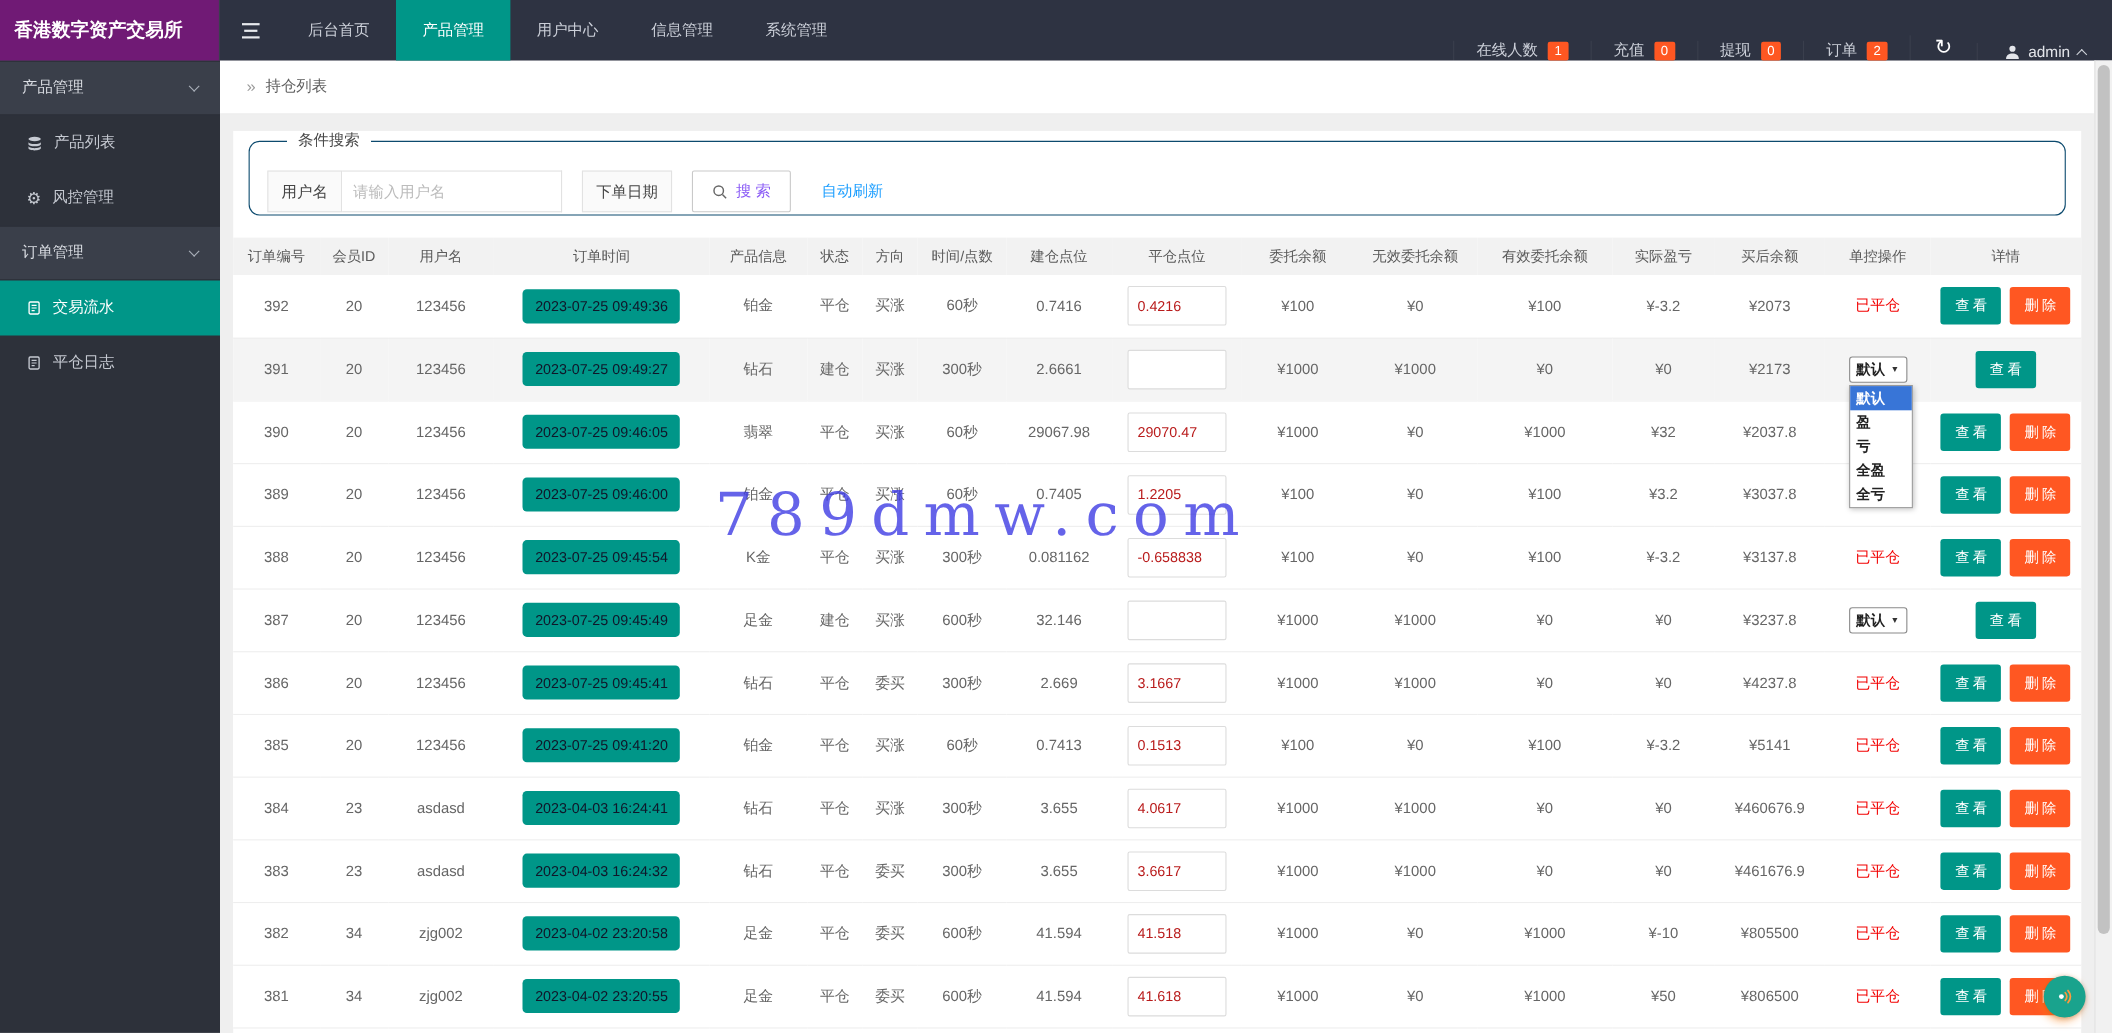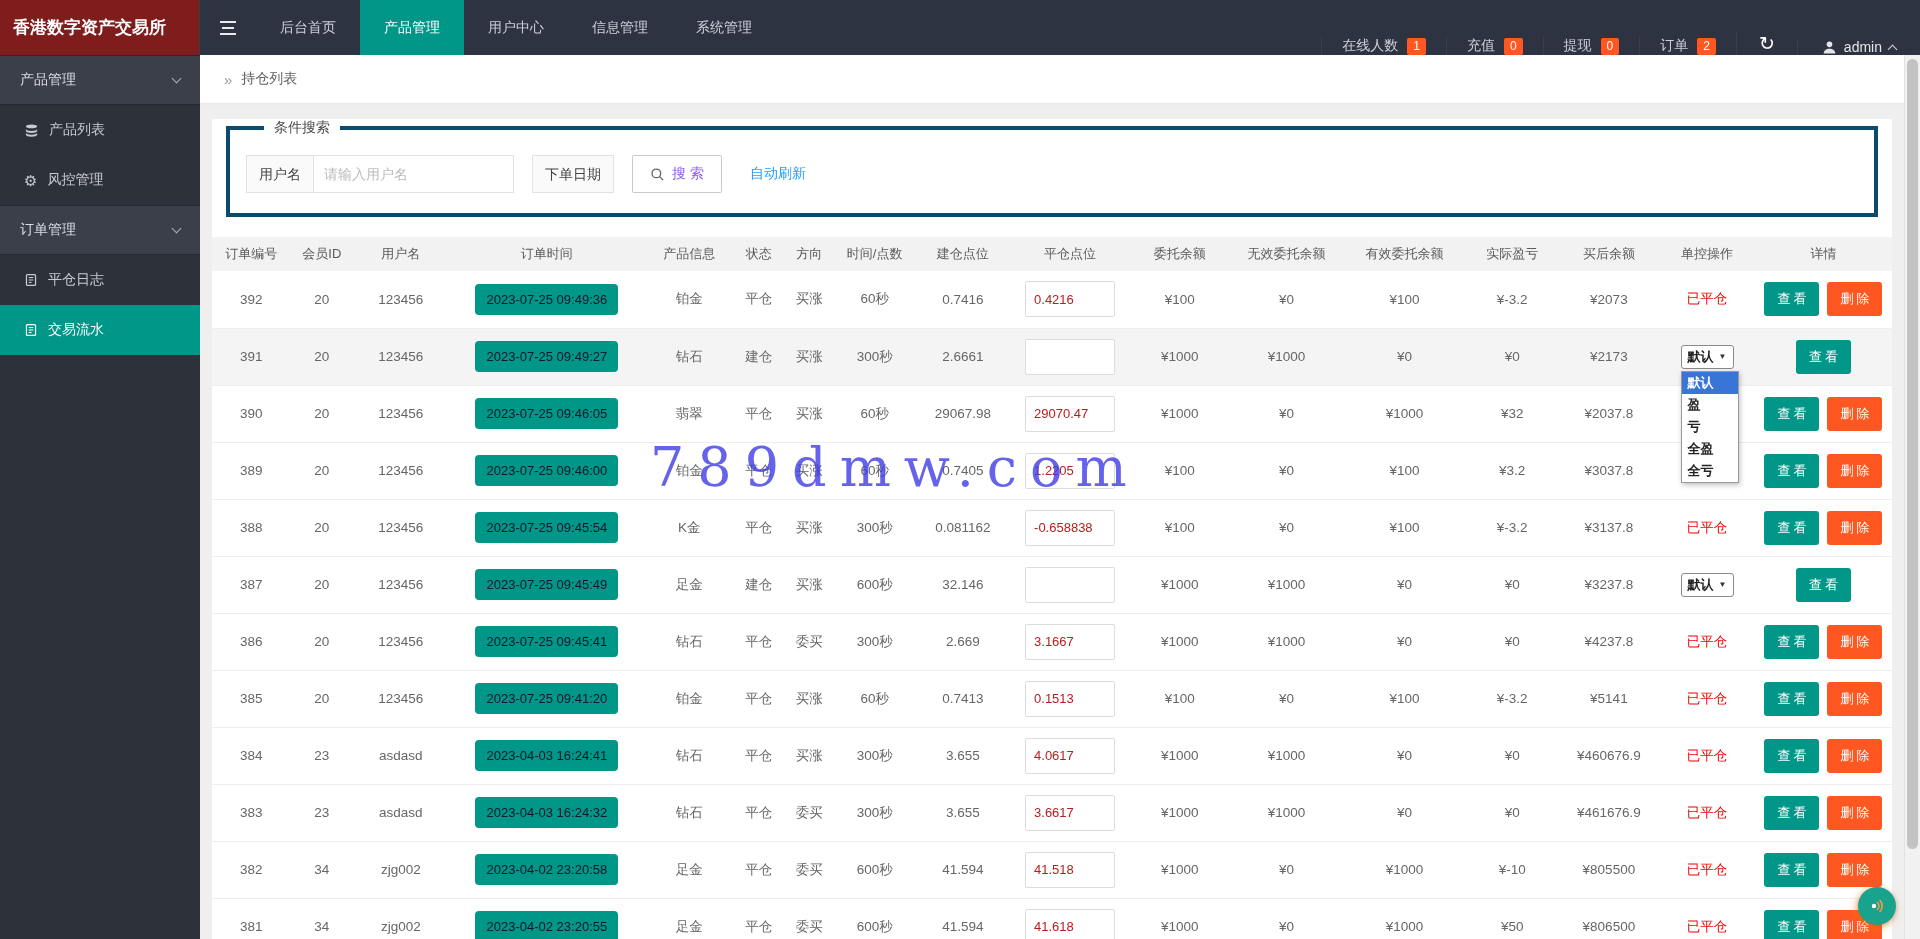--- a/index.html
+++ b/index.html
@@ -4,21 +4,21 @@
 <style>
   * { box-sizing: border-box; margin: 0; padding: 0; }
   html,body { width:1920px; height:939px; overflow:hidden; }
   body {
     position:relative; background:#efefef;
     font-family:"Liberation Sans","DejaVu Sans",sans-serif;
     font-size:14px; color:#333;
   }
   
   .topbar { position:absolute; top:0; left:0; right:0; height:55px; background:#2e3342; display:flex; align-items:stretch; z-index:60; }
-  .logo { width:200px; background:#7f1d1d; color:#fff; font-size:17px; font-weight:600; line-height:55px; padding-left:13px; border-right:1px solid #3a3f4c; white-space:nowrap; }
+  .logo { width:200px; background:#701a75; color:#fff; font-size:17px; font-weight:600; line-height:55px; padding-left:13px; border-right:1px solid #3a3f4c; white-space:nowrap; }
   .burger { width:56px; display:flex; flex-direction:column; justify-content:center; align-items:center; gap:4px; cursor:pointer; }
   .burger i { display:block; width:16px; height:2px; background:#e8eaee; }
   .burger i:nth-child(2){ width:12px; }
   .nav { display:flex; }
   .nav-item { line-height:55px; padding:0 24px; color:#ccd0d9; font-size:14px; cursor:pointer; }
   .nav-item.active { background:#009688; color:#fff; }
   .top-right { margin-left:auto; display:flex; align-items:flex-end; }
   .stat { display:flex; align-items:center; gap:9px; padding:0 20px; color:#ccd0d9; font-size:14px; border-left:1px solid rgba(255,255,255,.06); cursor:pointer; }
   .badge { background:#ff5722; color:#fff; font-size:12px; line-height:17px; padding:0 6px; border-radius:2px; }
   .refresh { display:flex; align-items:center; padding:0 22px; color:#fff; font-size:19px; border-left:1px solid rgba(255,255,255,.06); cursor:pointer; }
@@ -31,21 +31,21 @@
   .side-item { height:50px; display:flex; align-items:center; gap:10px; padding-left:24px; color:#c6cad2; font-size:14px; cursor:pointer; }
   .side-item.active { background:#009688; color:#fff; }
   .side-item svg, .side-group-hd svg { flex:none; }
   .gear-glyph { font-size:15px; line-height:1; color:#c6cad2; }
   
   .content { position:absolute; top:55px; left:200px; right:16px; bottom:0; background:#efefef; }
   .crumbbar { height:48px; background:#fff; display:flex; align-items:center; padding-left:24px; color:#5f5f5f; font-size:14px; box-shadow:0 1px 2px rgba(0,0,0,.04); }
   .crumb-ico { color:#9a9a9a; font-size:15px; margin-right:9px; }
   .card { background:#fff; margin:15px 12px 0 12px; min-height:810px; padding-bottom:30px; }
   
-  fieldset.search { margin:16px 14px 0 14px; border:4px solid #0c4a6e; border-radius:0; padding:14px 16px 20px 16px; }
+  fieldset.search { margin:16px 14px 0 14px; border:1px solid #0c4a6e; border-radius:10px; padding:14px 16px 2px 16px; }
   fieldset.search legend { margin-left:18px; padding:0 10px; font-size:14px; color:#4a4a4a; }
   .form-row { display:flex; align-items:center; gap:18px; margin-top:4px; }
   .inp-group { display:flex; }
   .inp-label { height:38px; line-height:36px; padding:0 12px; border:1px solid #e2e2e2; background:#fafafa; color:#444; font-size:14px; }
   .inp-group input { width:200px; height:38px; border:1px solid #e2e2e2; border-left:none; padding:0 10px; font-size:14px; color:#333; outline:none; background:#fff; }
   .inp-group input::placeholder { color:#bcbcbc; }
   .search-btn { height:38px; display:inline-flex; align-items:center; gap:7px; padding:0 17px; background:#fff; border:1px solid #c9c9c9; border-radius:2px; font-size:14px; color:#8b5cf6; cursor:pointer; }
   .auto-refresh { color:#1e9fff; font-size:14px; margin-left:10px; text-decoration:none; cursor:pointer; }
   
   table.grid { width:100%; margin-top:20px; border-collapse:collapse; table-layout:fixed; }
@@ -138,41 +138,41 @@
     <span>产品列表</span>
   </div>
   <div class="side-item">
     <span class="gear-glyph">⚙</span>
     <span>风控管理</span>
   </div>
   <div class="side-group-hd">
     <span>订单管理</span>
     <span class="chev-down"></span>
   </div>
+  <div class="side-item active">
+    <span style="display:flex;">
+      <svg width="14" height="14" viewBox="0 0 16 16">
+          <rect x="2.8" y="1.8" width="10.4" height="12.4" rx="1.2" fill="none" stroke="#fff" stroke-width="1.4"></rect>
+          <line x1="5.4" y1="5.2" x2="10.6" y2="5.2" stroke="#fff" stroke-width="1.2"></line>
+          <line x1="5.4" y1="8" x2="10.6" y2="8" stroke="#fff" stroke-width="1.2"></line>
+          <line x1="5.4" y1="10.8" x2="8.6" y2="10.8" stroke="#fff" stroke-width="1.2"></line>
+        </svg>
+    </span>
+    <span>交易流水</span>
+  </div>
   <div class="side-item">
     <span style="display:flex;">
       <svg width="14" height="14" viewBox="0 0 16 16">
           <rect x="2.8" y="1.8" width="10.4" height="12.4" rx="1.2" fill="none" stroke="#c6cad2" stroke-width="1.4"></rect>
           <line x1="5.4" y1="5.2" x2="10.6" y2="5.2" stroke="#c6cad2" stroke-width="1.2"></line>
           <line x1="5.4" y1="8" x2="10.6" y2="8" stroke="#c6cad2" stroke-width="1.2"></line>
           <line x1="5.4" y1="10.8" x2="8.6" y2="10.8" stroke="#c6cad2" stroke-width="1.2"></line>
         </svg>
     </span>
     <span>平仓日志</span>
-  </div>
-  <div class="side-item active">
-    <span style="display:flex;">
-      <svg width="14" height="14" viewBox="0 0 16 16">
-          <rect x="2.8" y="1.8" width="10.4" height="12.4" rx="1.2" fill="none" stroke="#fff" stroke-width="1.4"></rect>
-          <line x1="5.4" y1="5.2" x2="10.6" y2="5.2" stroke="#fff" stroke-width="1.2"></line>
-          <line x1="5.4" y1="8" x2="10.6" y2="8" stroke="#fff" stroke-width="1.2"></line>
-          <line x1="5.4" y1="10.8" x2="8.6" y2="10.8" stroke="#fff" stroke-width="1.2"></line>
-        </svg>
-    </span>
-    <span>交易流水</span>
   </div>
 </div>
 
 <div class="content">
   <div class="crumbbar">
     <span class="crumb-ico">»</span>
     <span>持仓列表</span>
   </div>
 
   <div class="card">

